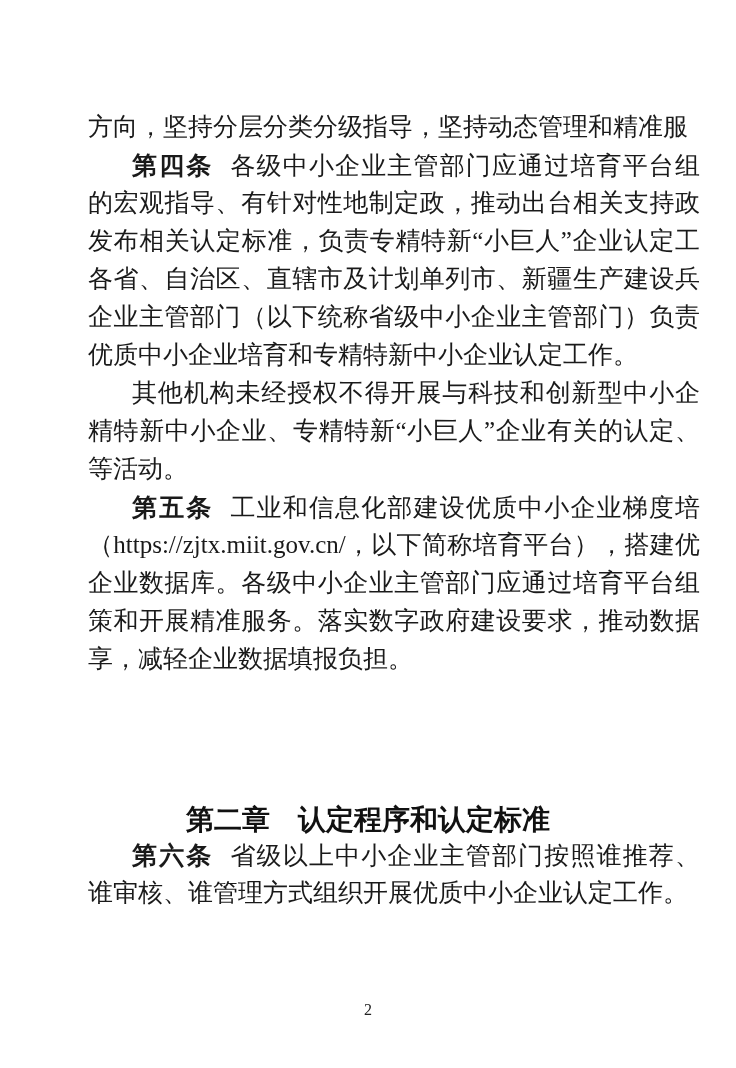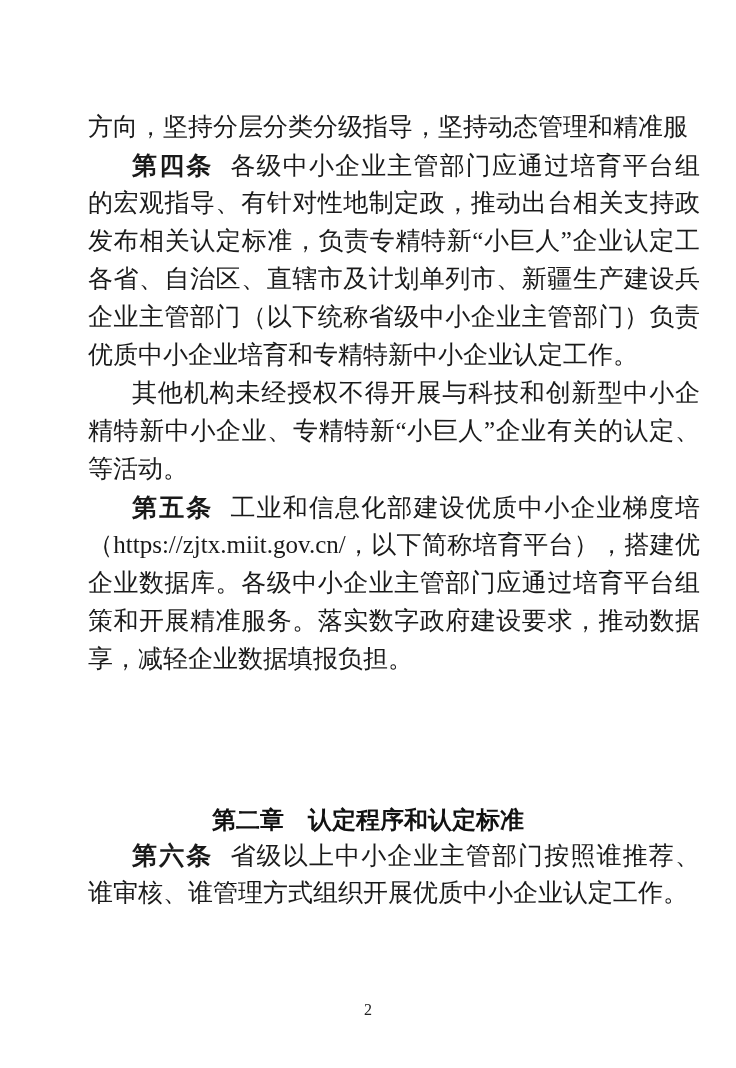--- a/index.html
+++ b/index.html
@@ -47,21 +47,21 @@
   .chapter-heading {
     position: absolute;
     top: 798px;
     left: 0;
     width: 736px;
     height: 44px;
     line-height: 44px;
     text-align: center;
     font-family: "Liberation Sans", "DejaVu Sans", sans-serif;
     font-weight: bold;
-    font-size: 24px;
+    font-size: 28px;
     color: #111111;
   }
   .page-number {
     position: absolute;
     top: 998px;
     left: 0;
     width: 736px;
     height: 24px;
     line-height: 24px;
     text-align: center;

